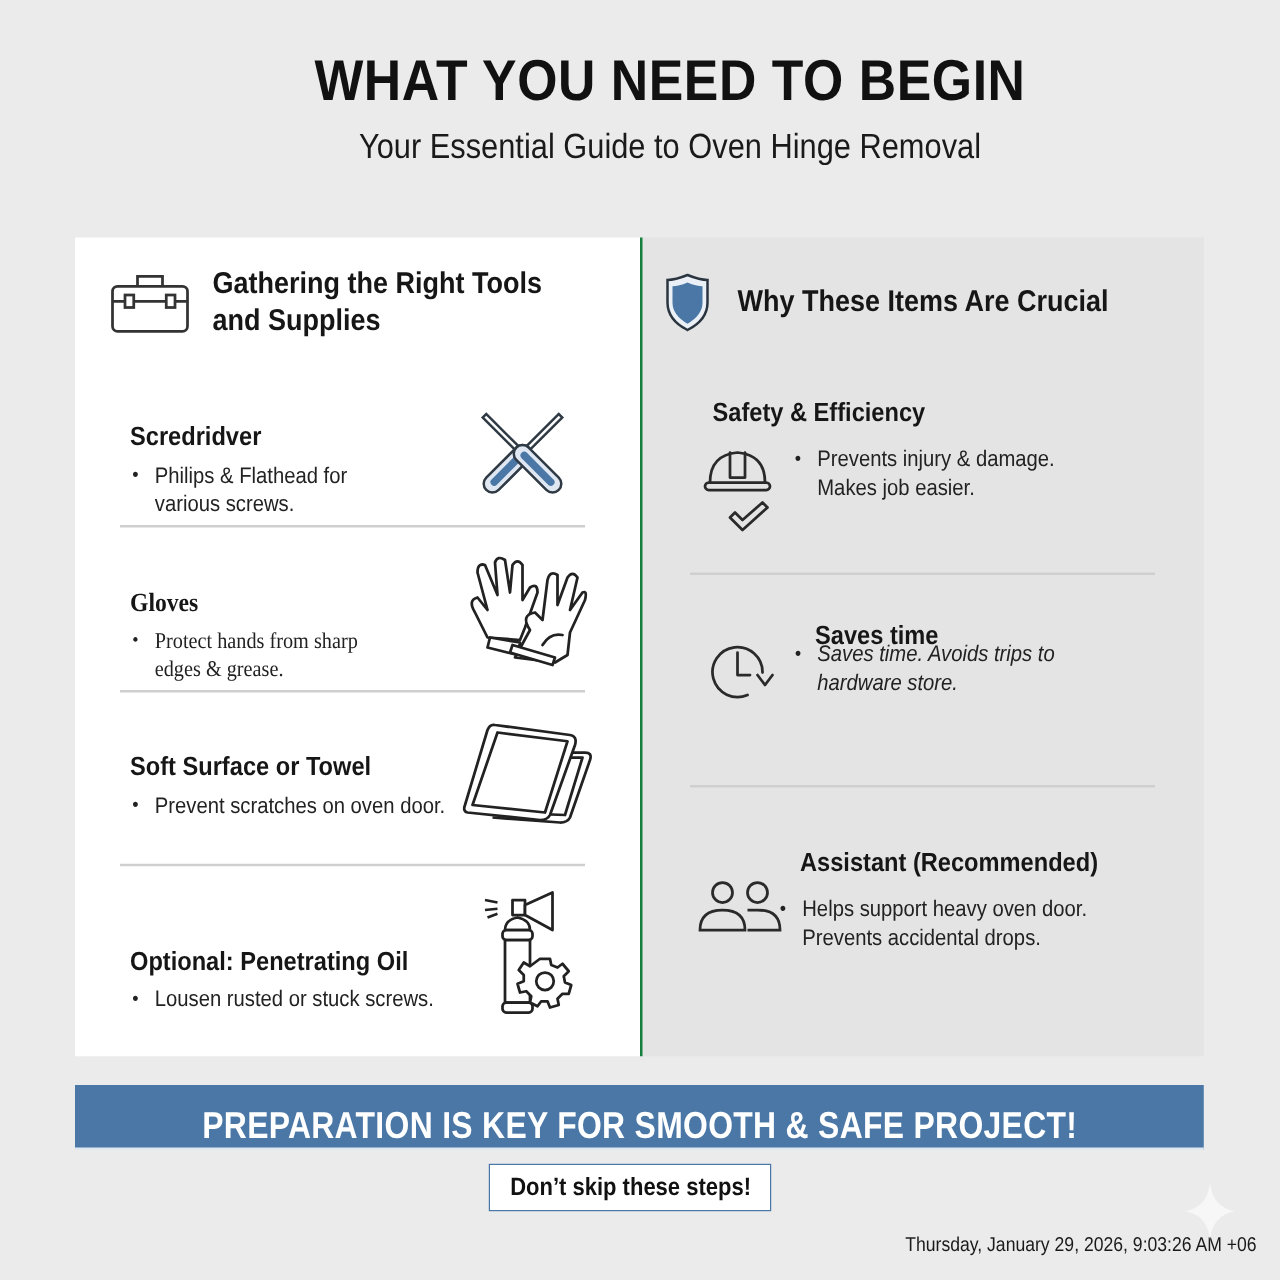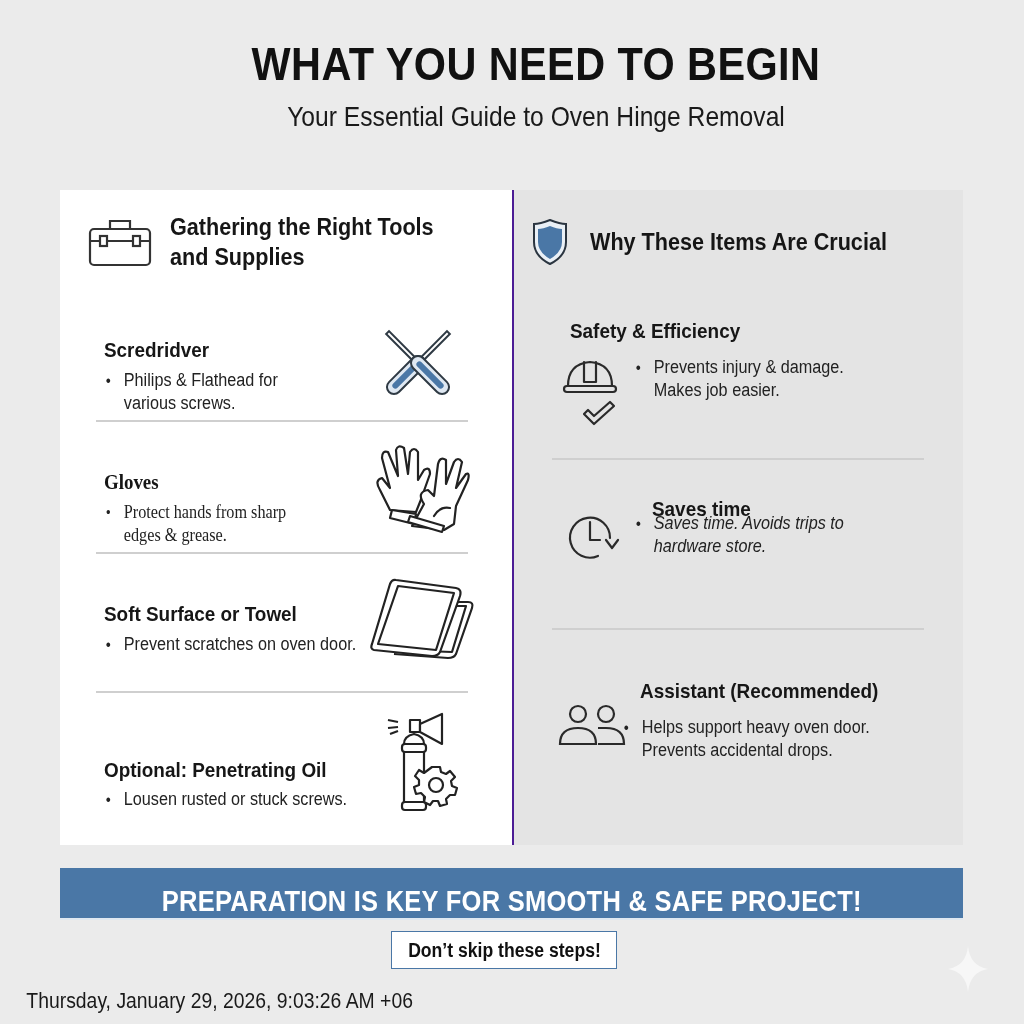--- a/index.html
+++ b/index.html
@@ -22,21 +22,21 @@
 
   .panel-wrap {
     position: absolute; top: 190px; left: 60px; width: 903px; height: 655px;
     display: flex;
   }
   .col-left {
     width: 452px; height: 100%; background: #ffffff; position: relative;
   }
   .col-right {
     width: 451px; height: 100%; background: #e4e4e4; position: relative;
-    border-left: 2px solid #4c1d95;
+    border-left: 2px solid #15803d;
   }
   .sec-head { position: absolute; display: flex; align-items: center; }
   .sec-head .label {
     font-size: 24px; font-weight: 700; line-height: 30px; color: #161616;
     transform: scaleX(0.9); transform-origin: left center;
   }
   .left-head { top: 22px; left: 28px; }
   .left-head .icon { width: 64px; height: 50px; margin-right: 18px; }
   .right-head { top: 28px; left: 18px; }
   .right-head .icon { width: 36px; height: 48px; margin-right: 22px; }
@@ -72,22 +72,22 @@
   }
   .cta {
     position: absolute; top: 931px; left: 391px; width: 226px; height: 38px;
     background: #fff; border: 1.5px solid #4a77a6;
     display: flex; align-items: center; justify-content: center; cursor: pointer; font-weight: bold;
   }
   .cta span {
     font-size: 20px; color: #111; transform: scaleX(0.88); white-space: nowrap;
   }
   .timestamp {
-    position: absolute; top: 988px; left: 0; width: 1024px; text-align: left;
-    font-size: 22px; color: #1a1a1a;
+    position: absolute; top: 988px; left: 0; width: 1024px; text-align: right;
+    font-size: 16px; color: #1a1a1a;
   }
   .timestamp span { display: inline-block; transform: scaleX(0.88); }
   .sparkle { position: absolute; left: 948px; top: 946px; width: 40px; height: 46px; }
 </style>
 </head>
 <body>
 
 <div class="header">
   <div class="title">WHAT YOU NEED TO BEGIN</div>
   <div class="subtitle">Your Essential Guide to Oven Hinge Removal</div>

